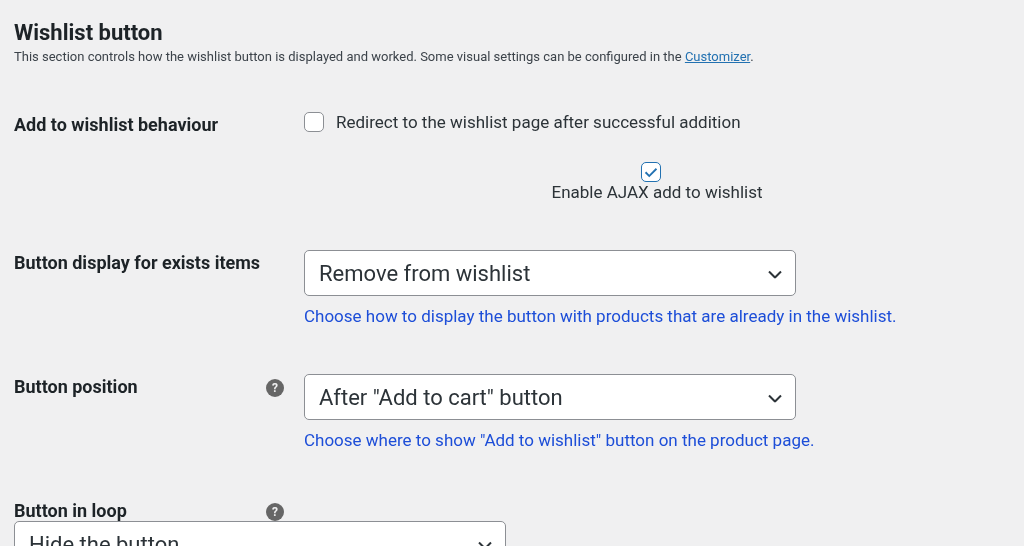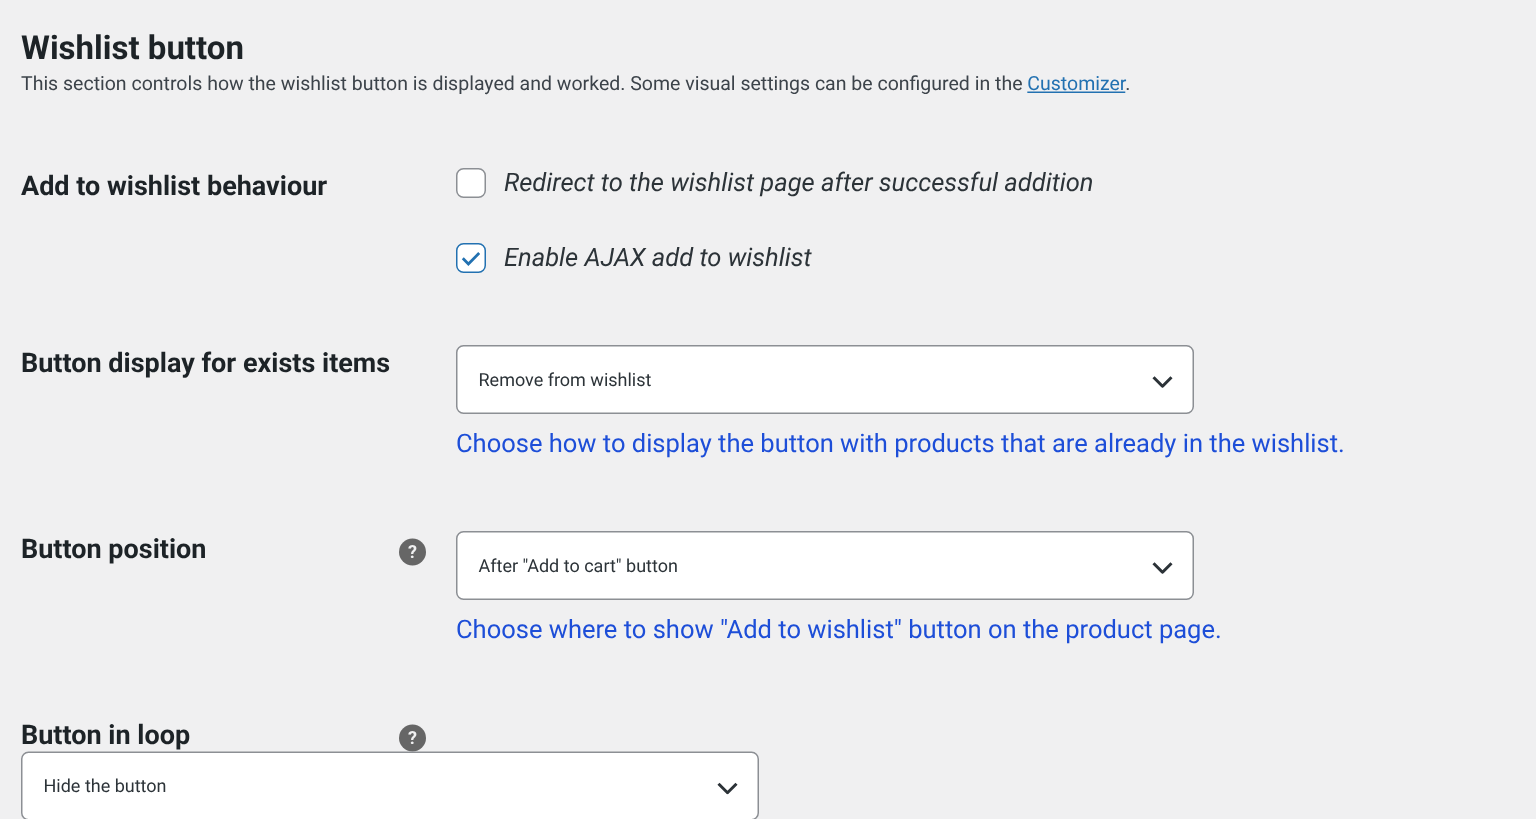--- a/index.html
+++ b/index.html
@@ -69,20 +69,21 @@
     .form-field {
       flex: 1;
     }
     .checkbox-item {
       display: flex;
       align-items: center;
       margin-bottom: 30px;
     }
     .checkbox-item:last-child {
       margin-bottom: 0;
+      flex-direction: column;
     }
     .checkbox-input {
       width: 20px;
       height: 20px;
       border: 1.5px solid #8c8f94;
       border-radius: 5px;
       margin-right: 12px;
       background: #fff;
       display: inline-flex;
       align-items: center;
@@ -97,31 +98,30 @@
       display: block;
     }
     .checkbox-input svg {
       display: none;
       width: 14px;
       height: 14px;
     }
     .checkbox-label {
       font-size: 17px;
       color: #2c3338;
-      font-style: italic;
     }
     .select-wrapper {
       position: relative;
       width: 492px;
     }
     .select-field {
       width: 100%;
       height: 46px;
       padding: 0 40px 0 14px;
-      font-size: 12px;
+      font-size: 22px;
       color: #2c3338;
       background: #fff;
       border: 1px solid #8c8f94;
       border-radius: 5px;
       display: flex;
       align-items: center;
       cursor: pointer;
     }
     .select-chevron {
       position: absolute;

